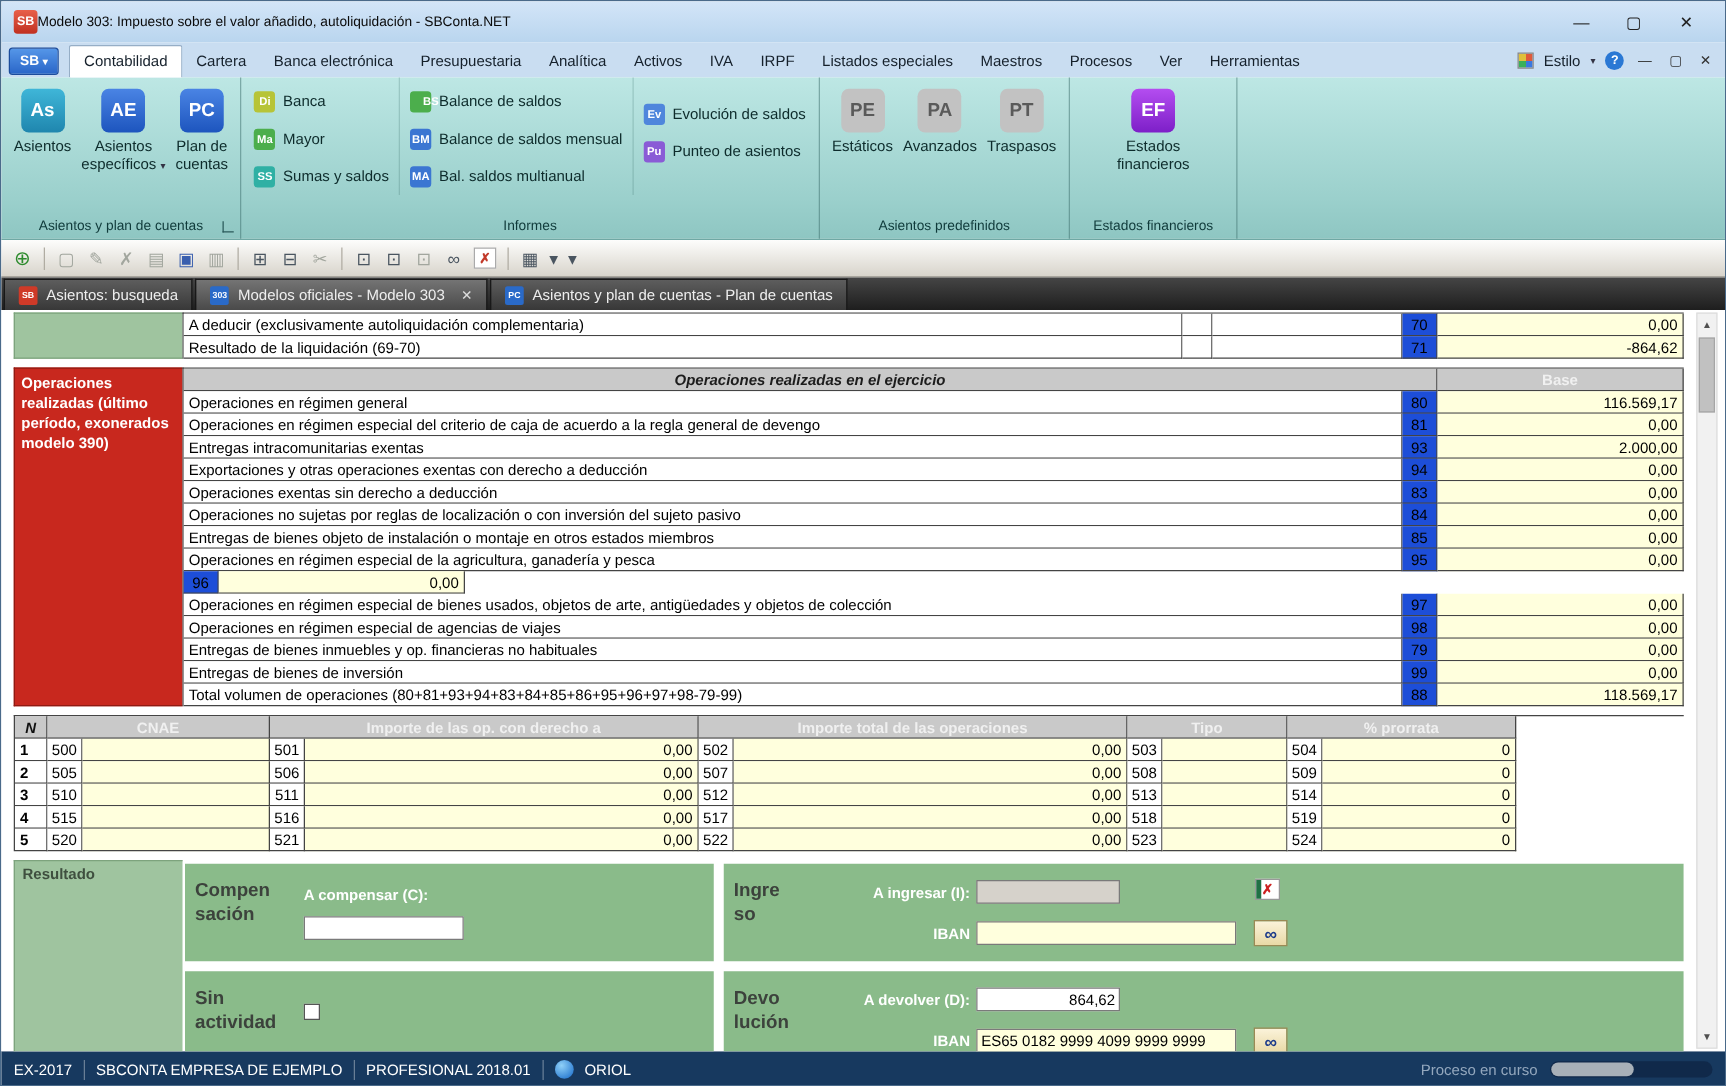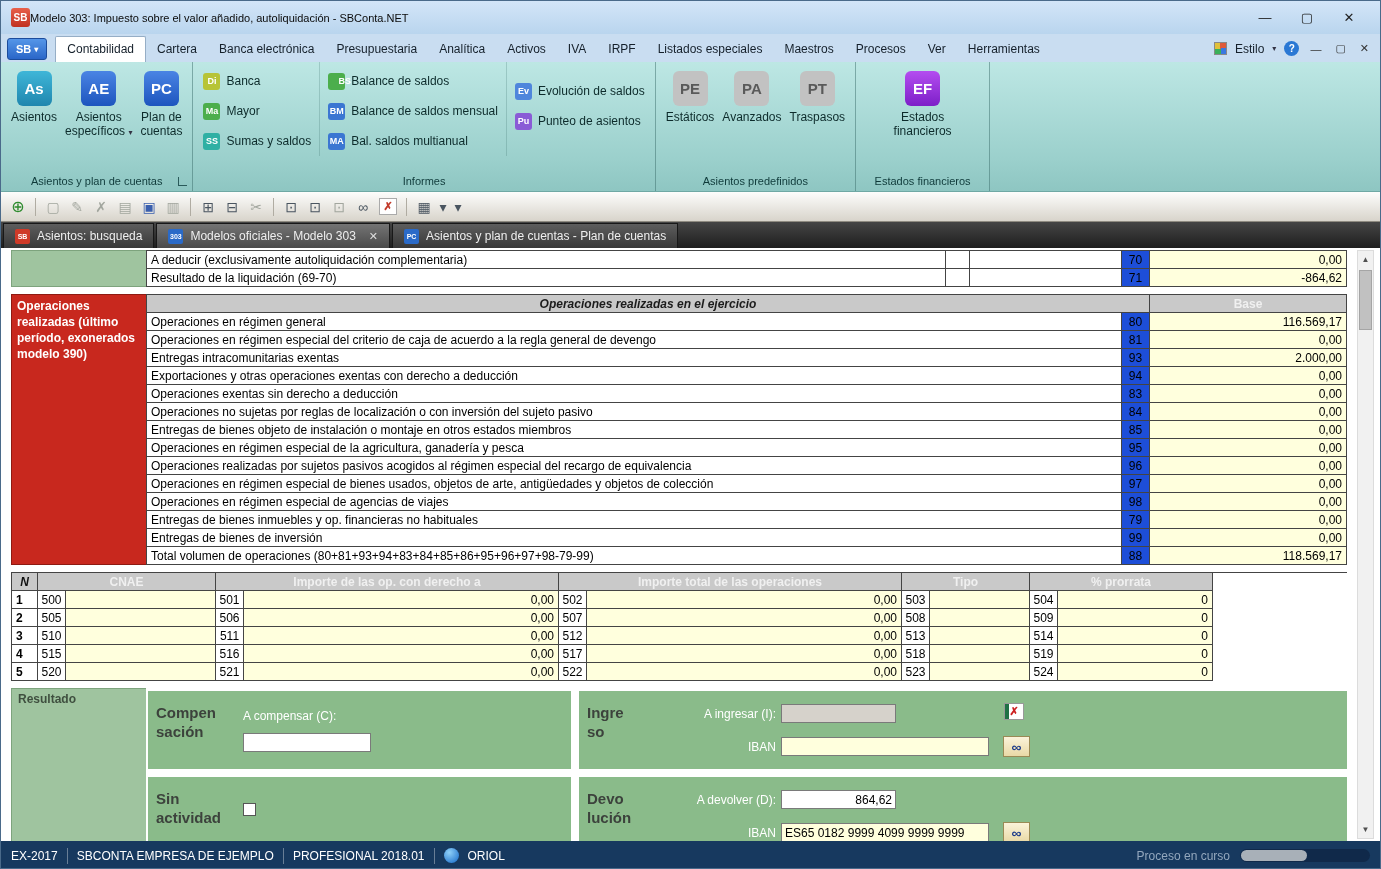--- a/index.html
+++ b/index.html
@@ -103,21 +103,21 @@
   .ph.w1 { width:178px; } .ph.w2 { width:343px; } .ph.w3 { width:343px; } .ph.w4 { width:128px; } .ph.w5 { width:183px; }
 
   
   .result-main { flex:1; position:relative; overflow:hidden; height:155px; }
   .panel { position:absolute; background:#8abb8a; }
   .p-comp { left:2px; top:3px; width:423px; height:78px; }
   .p-ing  { left:433px; top:3px; width:768px; height:78px; }
   .p-sin  { left:2px; top:89px; width:423px; height:78px; }
   .p-dev  { left:433px; top:89px; width:768px; height:78px; }
   .ptitle { position:absolute; left:8px; top:12px; font-size:15px; font-weight:bold; color:#3c423c; line-height:19px; }
-  .flbl { position:absolute; color:#fff; font-weight:normal; font-size:12px; text-align:right; }
+  .flbl { position:absolute; color:#fff; font-weight:bold; font-size:12px; text-align:right; }
   .finput { position:absolute; height:19px; border:1px solid #7a7a7a; background:#fff; font-size:12px; font-family:inherit; padding:0 3px; }
   .finput.yellow { background:#ffffdd; }
   .finput.gray { background:#d6d2cb; }
   .finput.num { text-align:right; }
   .binoc { position:absolute; width:27px; height:21px; background:linear-gradient(#fbf3da,#e9d9a6); border:1px solid #9a8a55; display:flex; align-items:center; justify-content:center; color:#1c3a8a; font-weight:bold; font-size:14px; }
   .excel-ic { position:absolute; width:20px; height:17px; background:#fff; border:1px solid #999; color:#cc2020; font-weight:bold; font-size:11px; display:flex; align-items:center; justify-content:center; }
   .excel-ic::before { content:""; position:absolute; left:0; top:0; width:4px; height:100%; background:#1f7145; }
   .checkbox { position:absolute; width:13px; height:13px; background:#fff; border:1px solid #555; }
 
   
@@ -398,21 +398,20 @@
           <div class="tc lbl">Entregas de bienes objeto de instalación o montaje en otros estados miembros</div>
           <div class="tc code">85</div>
           <div class="tc val">0,00</div>
         </div>
         <div class="trow">
           <div class="tc lbl">Operaciones en régimen especial de la agricultura, ganadería y pesca</div>
           <div class="tc code">95</div>
           <div class="tc val">0,00</div>
         </div>
         <div class="trow">
-          <div class="tc lbl">Operaciones realizadas por sujetos pasivos acogidos al régimen especial del recargo de equivalencia</div>
           <div class="tc code">96</div>
           <div class="tc val">0,00</div>
         </div>
         <div class="trow">
           <div class="tc lbl">Operaciones en régimen especial de bienes usados, objetos de arte, antigüedades y objetos de colección</div>
           <div class="tc code">97</div>
           <div class="tc val">0,00</div>
         </div>
         <div class="trow">
           <div class="tc lbl">Operaciones en régimen especial de agencias de viajes</div>

